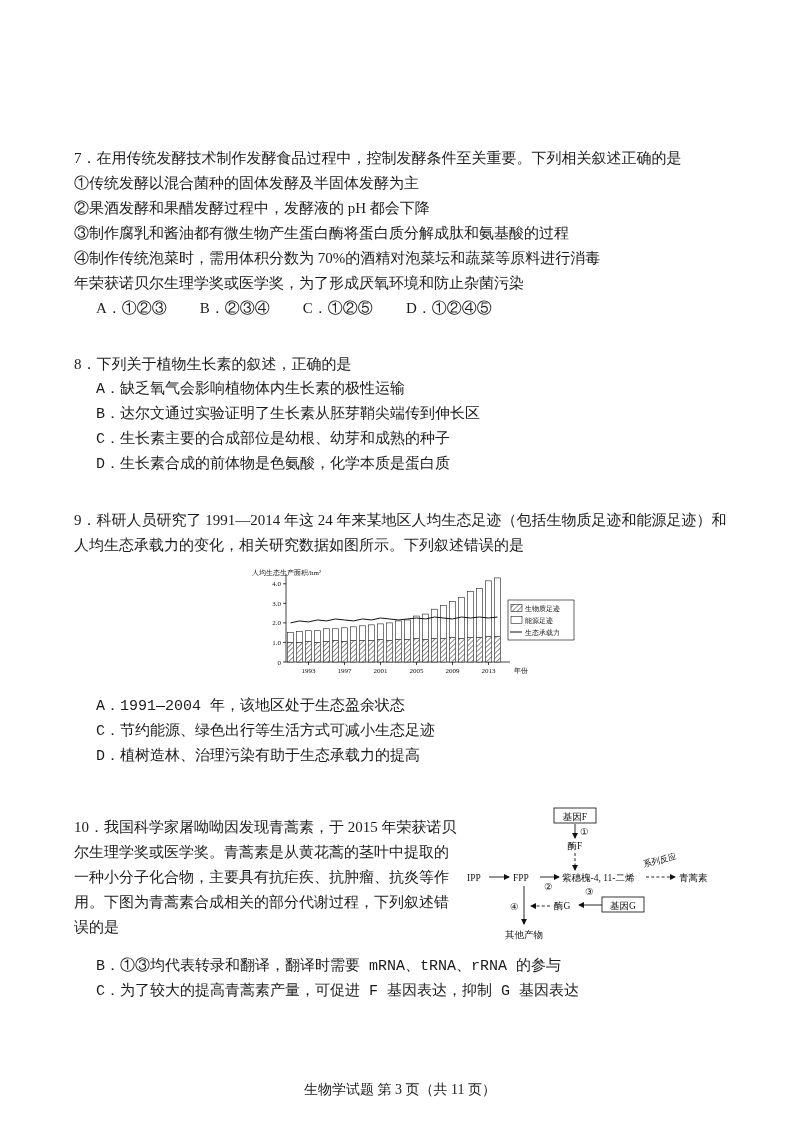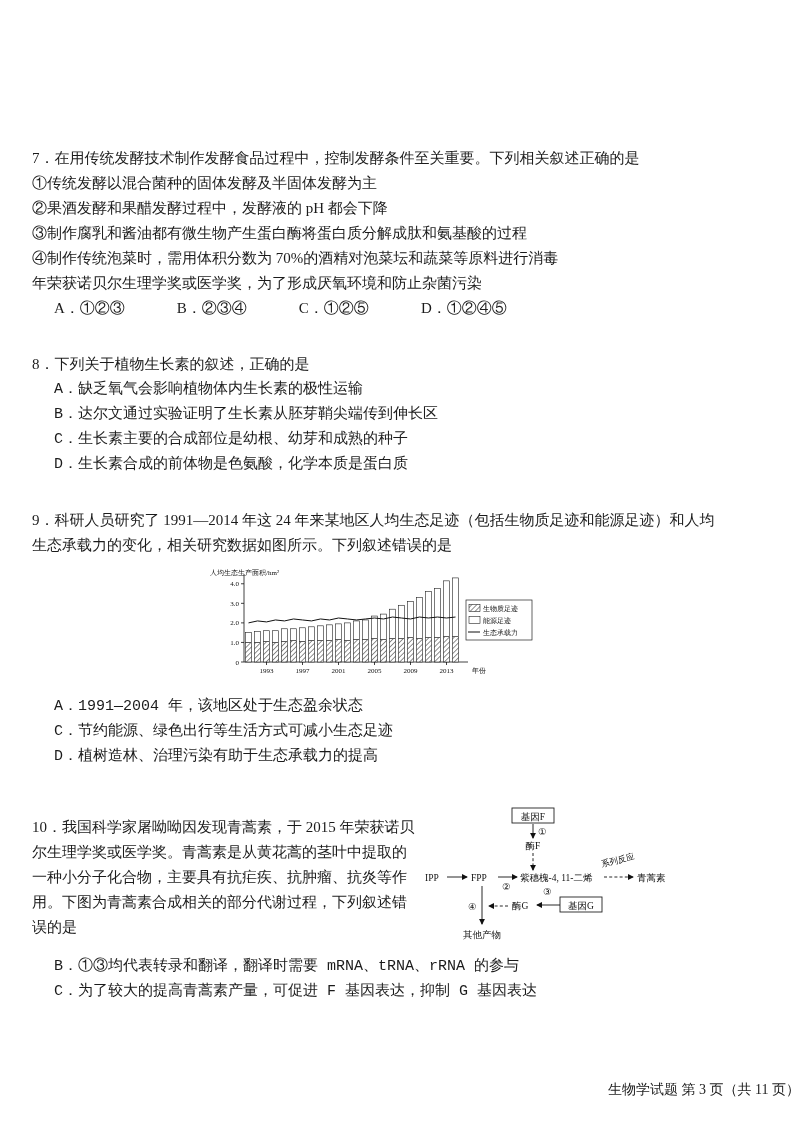--- a/index.html
+++ b/index.html
@@ -2,30 +2,30 @@
 <html><head>
 <meta charset="utf-8">
 <style>
   * { margin:0; padding:0; box-sizing:border-box; }
   html,body { background:#ffffff; }
   body {
     width:800px; height:1131px; position:relative; overflow:hidden;
     font-family:"Liberation Serif","DejaVu Serif",serif;
     color:#1b1b1b;
   }
-  .page { position:absolute; inset:0; padding:146px 72px 0 32px;border-radius:23px; }
+  .page { position:absolute; inset:0; padding:146px 72px 0 74px;border-radius:23px; }
   .q { font-size:15px; line-height:25px; margin-bottom:31px; }
   .q p { margin:0; }
-  .opts-inline { display:flex; column-gap:52px; padding-left:22px; flex-wrap:wrap; }
+  .opts-inline { display:flex; column-gap:33px; padding-left:22px; flex-wrap:wrap; }
   .opt-line { padding-left:22px;font-family:Liberation Mono, monospace; }
   .chart-wrap { margin:8px 0 6px 176px; }
   .q10-flex { display:flex; align-items:center; }
   .q10-text { width:384px; }
   .q10-diagram-wrap { flex:1; padding:6px 0 0 8px; }
-  .footer { position:absolute; bottom:32px; left:0; right:0; text-align:right; font-size:14px; }
+  .footer { position:absolute; bottom:32px; left:0; right:0; text-align:center; font-size:14px; }
   svg text { font-family:"Liberation Serif","DejaVu Serif",serif; }
   .tick { font-size:7px; fill:#111; }
   .ax { stroke:#111; stroke-width:0.8; }
   .dtext { font-size:9.5px; fill:#111; }
   .dtext.small { font-size:8.5px; }
   .dbox { fill:#fff; stroke:#222; stroke-width:0.9; }
   .dline { stroke:#111; stroke-width:0.9; fill:none; }
   .dashed { stroke-dasharray:3 2.2; }
 </style>
 </head>

